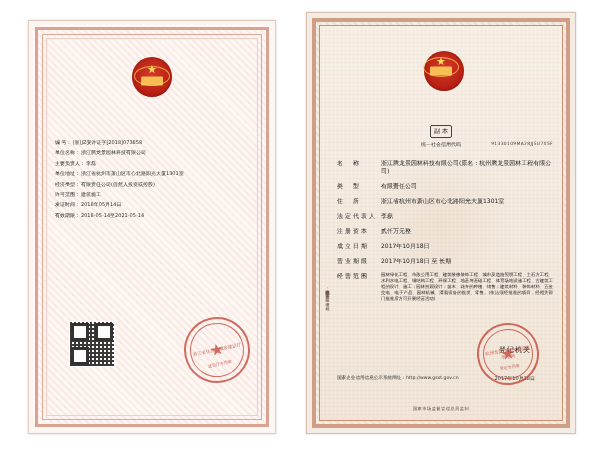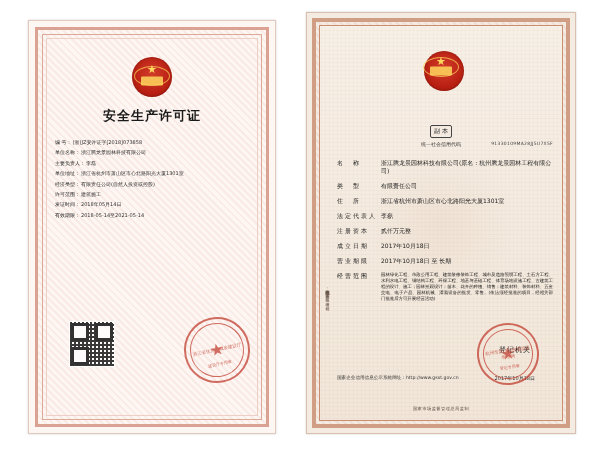--- a/index.html
+++ b/index.html
@@ -383,21 +383,20 @@
     <div class="border-inner"></div>
     <div class="border-inner2"></div>
 
     <div class="emblem">
       <div class="circle"></div>
       <div class="ears"></div>
       <div class="star">★</div>
       <div class="gate"></div>
     </div>
 
-    <div class="cert-title">安全生产许可证</div>
 
     <div class="cert-fields">
       <div class="row">
         <span class="lbl">编  号：</span>
         <span class="val">(浙)JZ安许证字[2018]073858</span>
       </div>
       <div class="row">
         <span class="lbl">单位名称：</span>
         <span class="val">浙江腾龙景园林科技有限公司</span>
       </div>

